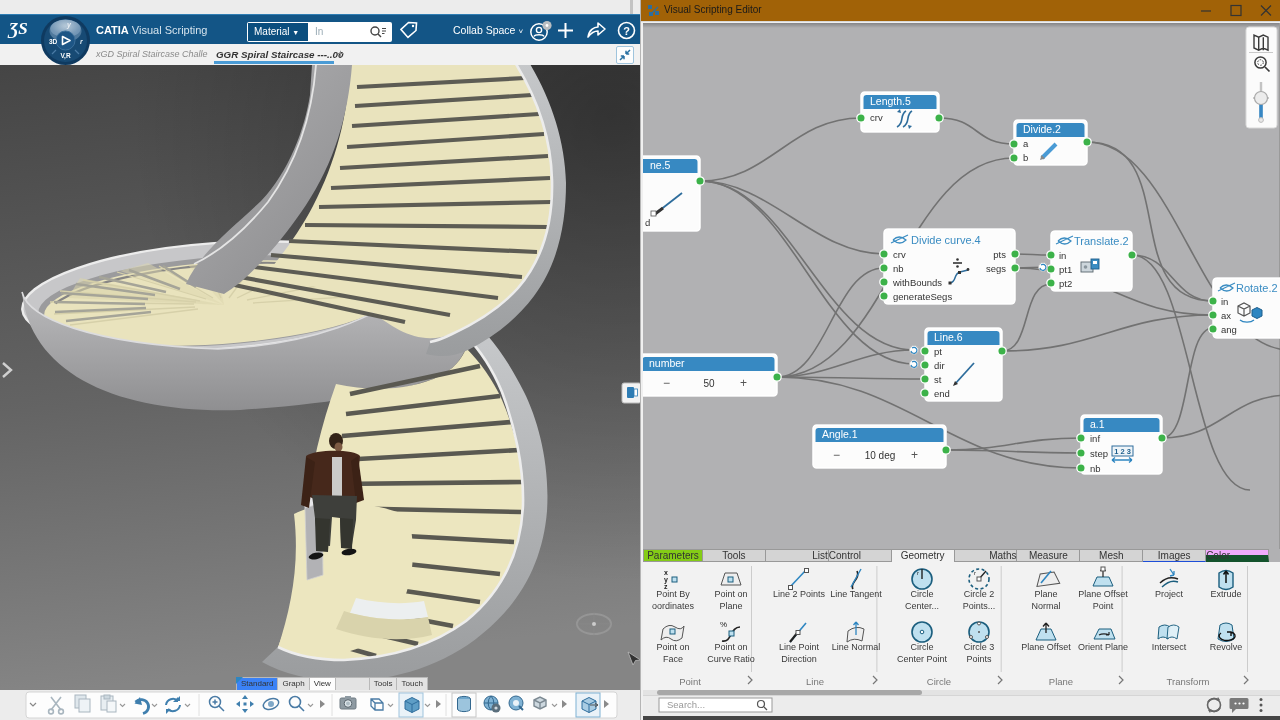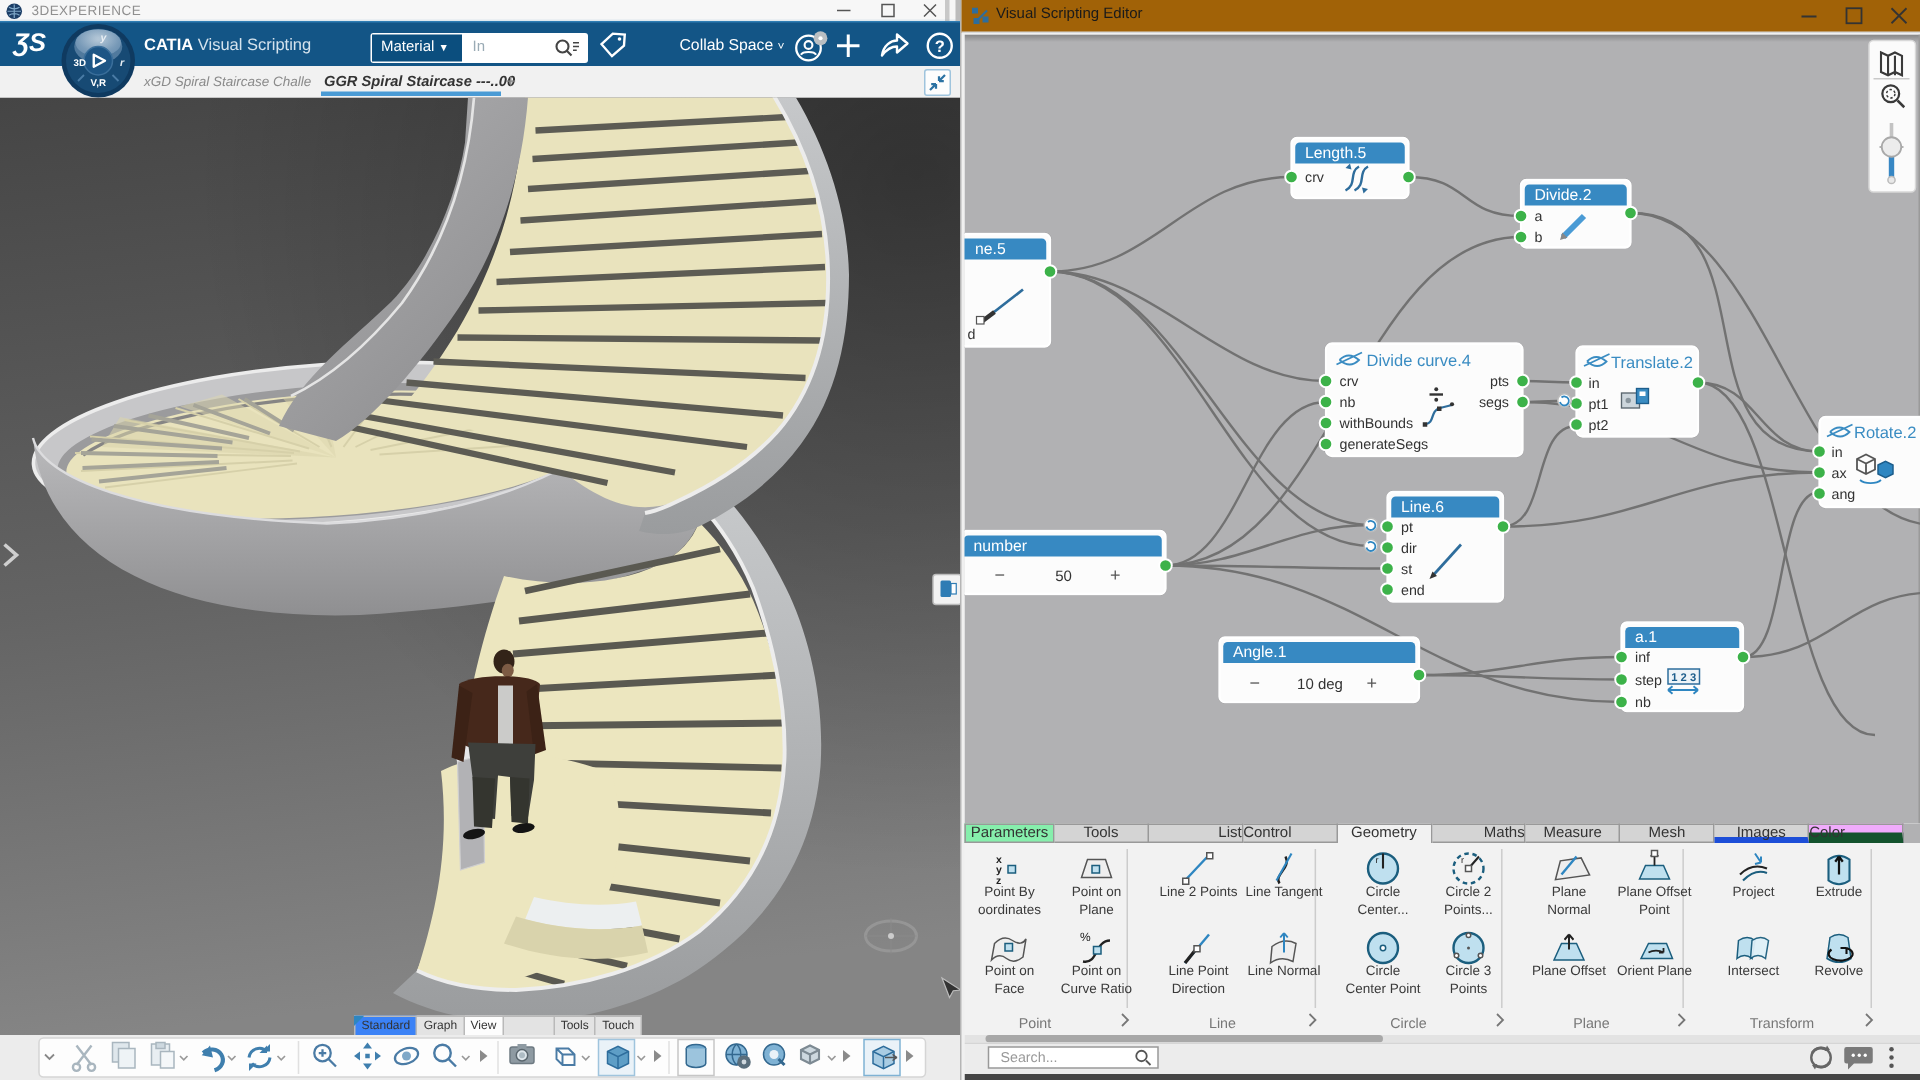--- a/index.html
+++ b/index.html
@@ -2,36 +2,23 @@
 <html><head><meta charset="utf-8">
 <style>
 *{margin:0;padding:0;box-sizing:border-box}
 html,body{width:1280px;height:720px;overflow:hidden;font-family:"Liberation Sans",sans-serif}
 #root{position:relative;width:1280px;height:720px;background:#ececec}
 .abs{position:absolute}
 svg{display:block}
 </style></head><body>
 <div id="root">
 
-<div class="abs" style="left:0;top:0;width:643px;height:14px;background:#f7f7f7;border-bottom:1px solid #dfe8ee">
- <svg class="abs" style="left:4px;top:2px" width="11" height="11" viewBox="0 0 11 11">
-  <circle cx="5.5" cy="5.5" r="5.2" fill="#1c3e66"></circle>
-        <path d="M1,5.5h9M5.5,1v9M2,2.8c2,1.4 5,1.4 7,0M2,8.2c2,-1.4 5,-1.4 7,0" stroke="#7fa8c8" stroke-width="0.8" fill="none"></path>
- </svg>
- <span class="abs" style="left:21px;top:2px;font-size:9px;color:#8f8f8f;letter-spacing:0.3px">3DEXPERIENCE</span>
- <svg class="abs" style="left:550px;top:0" width="86" height="14" viewBox="0 0 86 14">
-  <path d="M8,7h9" stroke="#555" stroke-width="1"></path>
-  <rect x="38" y="3" width="8" height="8" fill="none" stroke="#555" stroke-width="1"></rect>
-  <path d="M66,3l8,8M74,3l-8,8" stroke="#555" stroke-width="1"></path>
- </svg>
- <div class="abs" style="left:637px;top:0;width:6px;height:14px;background:#bcbcbc"></div>
-</div>
 
 <div class="abs" style="left:0;top:14px;width:643px;height:30px;background:#135586;border-top:1px solid #2f7db3">
- <span class="abs" style="left:9px;top:4px;color:#fff;font-size:17px;font-style:italic;font-weight:bold;font-family:Liberation Sans, sans-serif">ƷS</span>
+ <span class="abs" style="left:9px;top:4px;color:#fff;font-size:17px;font-style:italic;font-weight:bold;font-family:Liberation Serif, serif">ƷS</span>
  <span class="abs" style="left:96px;top:9px;font-size:11px;color:#fff"><b>CATIA</b> <span style="color:#d5e3ed">Visual Scripting</span></span>
  <div class="abs" style="left:247px;top:7px;width:145px;height:20px;background:#fff;border-radius:2px">
    <div class="abs" style="left:1px;top:1px;width:60px;height:18px;background:#0b4e7e;color:#fff;font-size:10px;line-height:18px;padding-left:6px">Material <span style="font-size:7px">▼</span></div>
    <span class="abs" style="left:68px;top:4px;font-size:10px;color:#9aabb5">In</span>
    <svg class="abs" style="left:122px;top:3px" width="18" height="14" viewBox="0 0 18 14">
           <circle cx="6" cy="6" r="4" fill="none" stroke="#444" stroke-width="1.4"></circle>
           <path d="M9,9l3,3" stroke="#444" stroke-width="1.4"></path>
           <path d="M13,3.5h4M13,6h4M13,8.5h2.5" stroke="#444" stroke-width="1"></path>
         </svg>
  </div>
@@ -519,29 +506,29 @@
         <circle cx="1260.5" cy="62.5" r="2.8" stroke-width="1" stroke-dasharray="1.6,1.4"></circle>
         <path d="M1265,67 l4.5,4.5" stroke-width="1.7"></path>
       </g>
       <path d="M1261,82 v34" stroke="#c3c3c3" stroke-width="2.4"></path>
       <path d="M1261,104 v16" stroke="#3787c4" stroke-width="3.6"></path>
       <circle cx="1261" cy="120" r="2.4" fill="#e8e8e8" stroke="#bbb"></circle>
       <path d="M1253,98 h16" stroke="#9a9a9a" stroke-width="1"></path>
       <circle cx="1261" cy="98" r="6.5" fill="#ececec" stroke="#a9a9a9" stroke-width="1.2"></circle>
     </svg>
     <div class="abs" style="left:643px;top:549px;width:637px;height:13px;background:#b1b1b3;font-size:10px;display:flex">
-      <div style="width:60px;text-align:center;background:#86efac;border:1px solid #999;border-bottom:1px solid #999;border-left:1px solid #999;color:#333;line-height:12px">Parameters</div>
+      <div style="width:60px;text-align:center;background:#84cc16;border:1px solid #999;border-bottom:1px solid #999;border-left:1px solid #999;color:#333;line-height:12px">Parameters</div>
       <div style="width:62.9px;text-align:center;background:#d4d4d4;border:1px solid #999;border-bottom:1px solid #999;border-left:none;color:#333;line-height:12px">Tools</div>
       <div style="width:62.9px;text-align:right;background:#d4d4d4;border:1px solid #999;border-bottom:1px solid #999;border-left:none;color:#333;line-height:12px">List</div>
       <div style="width:62.9px;text-align:left;background:#d4d4d4;border:1px solid #999;border-bottom:1px solid #999;border-left:none;color:#333;line-height:12px">Control</div>
       <div style="width:62.9px;text-align:center;background:#f2f2f2;border:1px solid #999;border-bottom:none;border-left:none;color:#333;line-height:12px">Geometry</div>
       <div style="width:62.9px;text-align:right;background:#d4d4d4;border:1px solid #999;border-bottom:1px solid #999;border-left:none;color:#333;line-height:12px">Maths</div>
       <div style="width:62.9px;text-align:center;background:#d4d4d4;border:1px solid #999;border-bottom:1px solid #999;border-left:none;color:#333;line-height:12px">Measure</div>
       <div style="width:62.9px;text-align:center;background:#d4d4d4;border:1px solid #999;border-bottom:1px solid #999;border-left:none;color:#333;line-height:12px">Mesh</div>
-      <div style="width:62.9px;text-align:center;background:#d4d4d4;border:1px solid #999;border-bottom:4px solid #1d4ed8;border-left:none;color:#333;line-height:12px">Images</div>
+      <div style="width:62.9px;text-align:center;background:#d4d4d4;border:1px solid #999;border-bottom:1px solid #1d4ed8;border-left:none;color:#333;line-height:12px">Images</div>
       <div style="width:62.9px;text-align:left;background:#f0abfc;border:1px solid #999;border-bottom:7px solid #14532d;border-left:none;color:#333;line-height:12px">Color</div>
     </div>
     <svg class="abs" style="left:643px;top:562px" width="637" height="158" viewBox="0 0 637 158">
       <rect x="0" y="0" width="637" height="158" fill="#f2f2f2"></rect>
       <path d="M108.5,4 v106" stroke="#ccc"></path>
       <path d="M233.9,4 v106" stroke="#ccc"></path>
       <path d="M358.2,4 v106" stroke="#ccc"></path>
       <path d="M479.1,4 v106" stroke="#ccc"></path>
       <path d="M604.5,4 v106" stroke="#ccc"></path>
       <rect x="0" y="112" width="637" height="16" fill="#f2f2f2"></rect>

